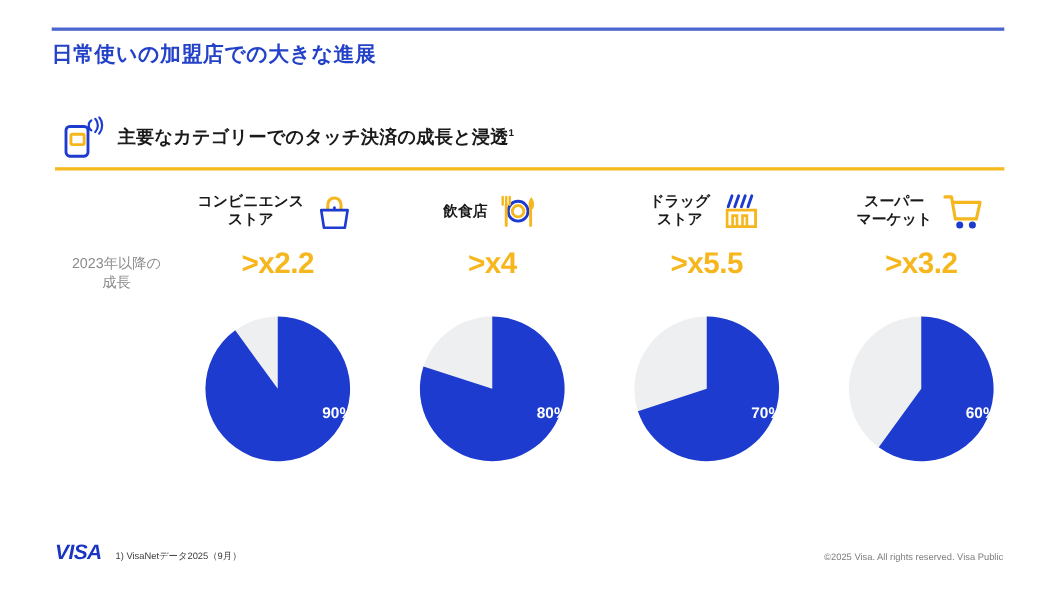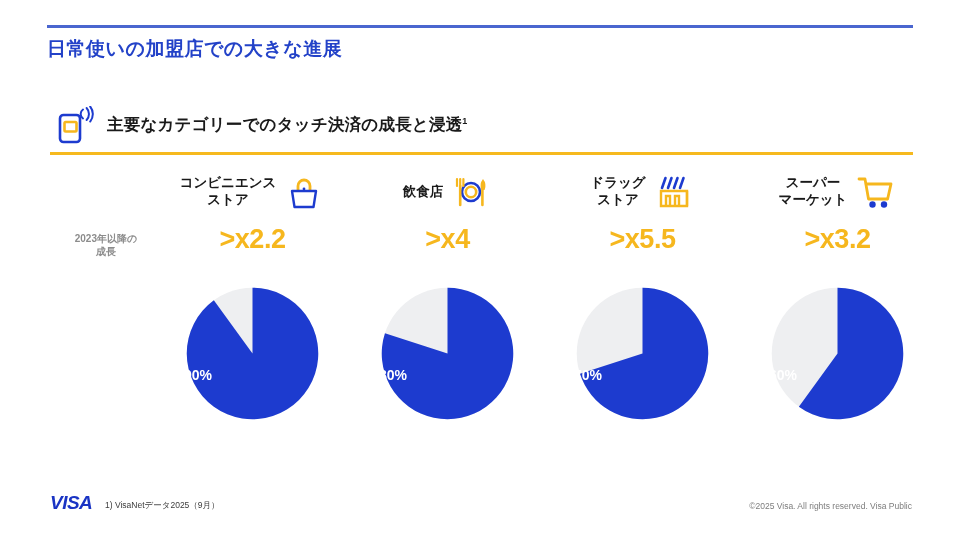--- a/index.html
+++ b/index.html
@@ -62,39 +62,38 @@
     width: 780px; height: 50px; display: flex;
   }
   .growth-cell {
     width: 195px; display: flex; align-items: center; justify-content: center;
   }
   .growth-value {
     font-size: 27px; font-weight: bold; color: #f6b71e; letter-spacing: -.5px;
   }
   .row-label-growth {
     position: absolute; left: 58px; top: 232px; width: 96px;
-    text-align: center; font-size: 10px; color: #8c8c8c; line-height: 1.3;
+    text-align: center; font-size: 13px; color: #8c8c8c; line-height: 1.3;
     white-space: pre-line;
-    font-weight: bold;
   }
 
   
   .pies-row {
     position: absolute; left: 155px; top: 285px;
     width: 780px; height: 140px; display: flex;
   }
   .pie-cell {
     width: 195px; display: flex; align-items: flex-start; justify-content: center;
     position: relative;
   }
   .pie { position: relative; width: 137px; height: 137px; }
   .pie svg { display: block; width: 137px; height: 137px; }
   .pie-value {
     position: absolute; left: 0; width: 100%;
-    top: 60%; text-align: left;
+    top: 60%; text-align: right;
     font-size: 14px; font-weight: bold; color: #ffffff;
   }
   .row-label-pen {
     position: absolute; left: 58px; top: 340px; width: 96px;
     text-align: center; font-size: 13px; color: #8c8c8c; line-height: 1.3;
     white-space: pre-line;
   }
 
   
   .visa-logo {

